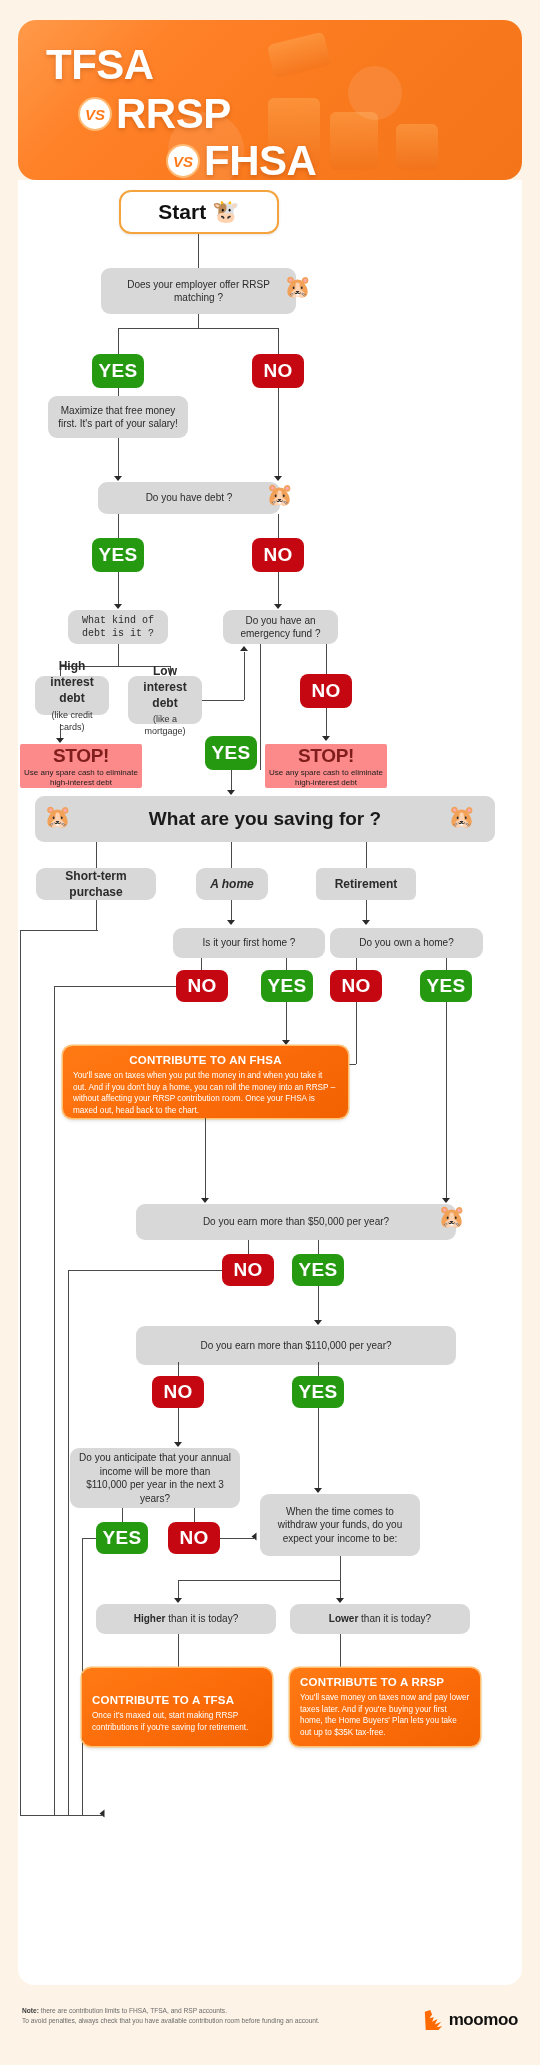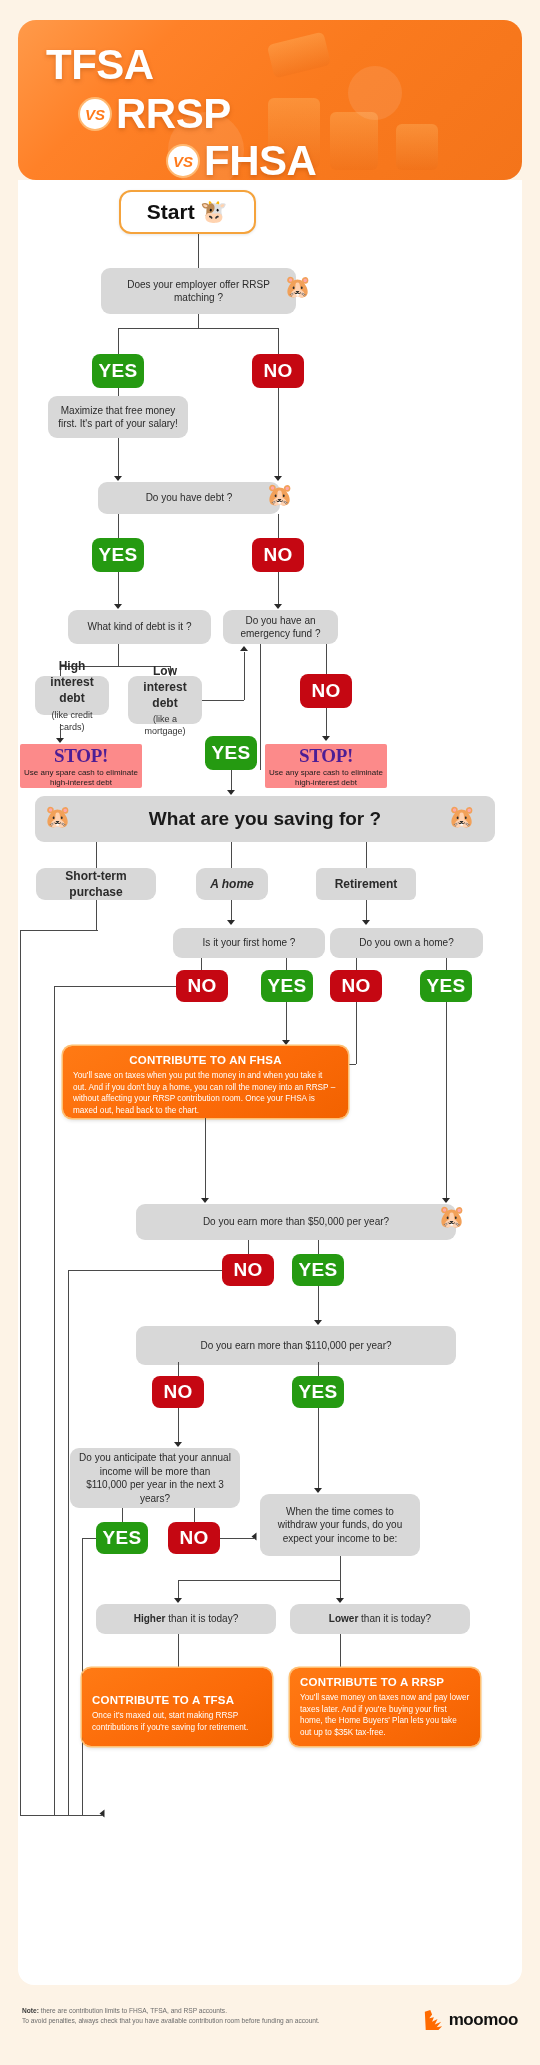--- a/index.html
+++ b/index.html
@@ -80,21 +80,21 @@
   }
   .yes { background: #259a11; }
   .no  { background: #c50712; }
 
   .stop {
     background: #fc8a8a; border-radius: 2px;
     display: flex; flex-direction: column;
     align-items: center; justify-content: center;
     padding: 4px 2px; text-align: center;
   }
-  .stop .t { font-size: 19px; font-weight: bold; color: #4c1d95; letter-spacing: -.3px; font-family: Liberation Serif, serif; }
+  .stop .t { font-size: 19px; font-weight: bold; color: #7f1d1d; letter-spacing: -.3px; }
   .stop .d { font-size: 8px; color: #1b1b1b; line-height: 1.25; margin-top: 1px; }
 
   .cta {
     border-radius: 9px; padding: 8px 10px;
     background: linear-gradient(150deg, #ff7a14 0%, #fb6a08 60%, #f26200 100%);
     box-shadow: 0 0 0 1.5px #ffc070, 0 2px 4px rgba(0,0,0,.18);
     color: #fff;
   }
   .cta .title { font-size: 11.5px; font-weight: bold; letter-spacing: .2px; }
   .cta .body { font-size: 8.2px; line-height: 1.42; margin-top: 4px; }
@@ -152,21 +152,21 @@
       <span class="hdr-word">RRSP</span>
     </div>
     <div class="hdr-line" id="hdr3">
       <span class="vs-badge">VS</span>
       <span class="hdr-word">FHSA</span>
     </div>
   </div>
 
   <div class="canvas">
 
-    <div class="node startbox" style="left:101px; top:10px; width:137px; height:44px;">
+    <div class="node startbox" style="left:101px; top:10px; width:160px; height:44px;">
       <span>Start</span>
       <span class="bull">🐮</span>
     </div>
     <div class="ln lnv" style="left:180px; top:54px; height:34px;"></div>
 
     <div class="node qbox" style="left:83px; top:88px; width:195px; height:46px;">
       <span>Does your employer offer RRSP matching ?</span>
     </div>
     <div class="mascot" style="left:266px; top:96px;">🐹</div>
 
@@ -205,21 +205,21 @@
     </div>
     <div class="node no" style="left:234px; top:358px; width:52px; height:34px;">
       <span>NO</span>
     </div>
 
     <div class="ln lnv" style="left:100px; top:392px; height:36px;"></div>
     <div class="arrow" style="left:96px; top:424px;"></div>
     <div class="ln lnv" style="left:260px; top:392px; height:36px;"></div>
     <div class="arrow" style="left:256px; top:424px;"></div>
 
-    <div class="node qbox" style="left:50px; top:430px; width:143px; height:34px;">
+    <div class="node qbox" style="left:50px; top:430px; width:100px; height:34px;font-family:Liberation Mono, monospace;">
       <span>What kind of debt is it ?</span>
     </div>
 
     <div class="node qbox" style="left:205px; top:430px; width:115px; height:34px;">
       <span>Do you have an emergency fund ?</span>
     </div>
 
     <div class="ln lnv" style="left:100px; top:464px; height:22px;"></div>
     <div class="ln lnh" style="left:42px; top:486px; width:110px;"></div>
     <div class="ln lnv" style="left:42px; top:486px; height:10px;"></div>

